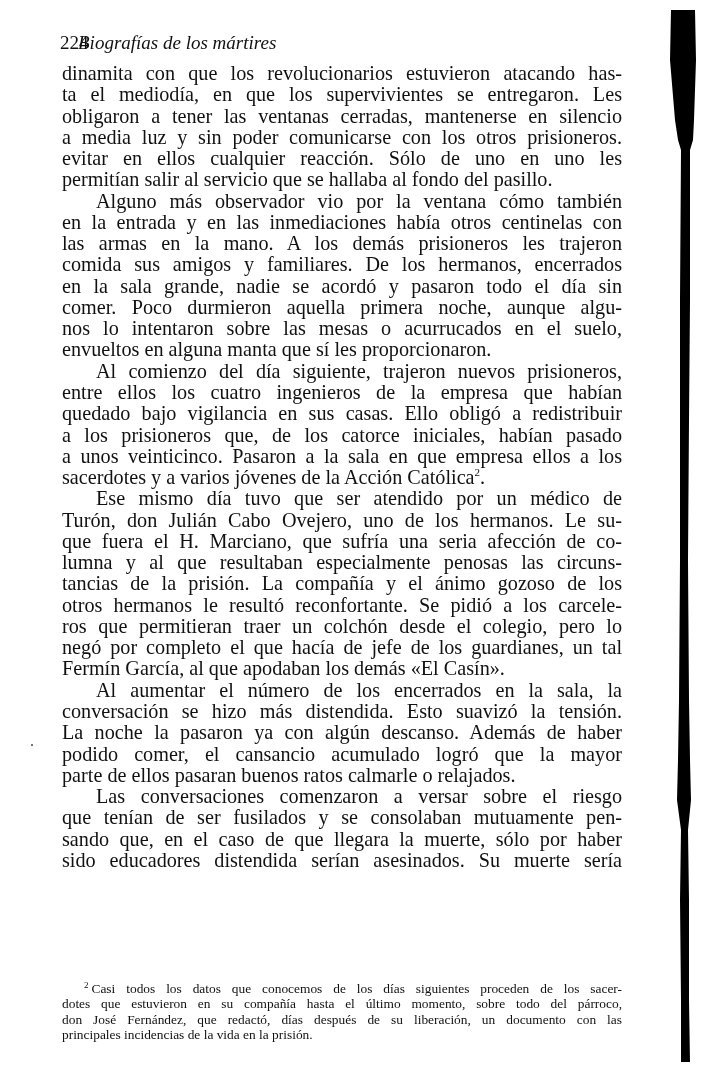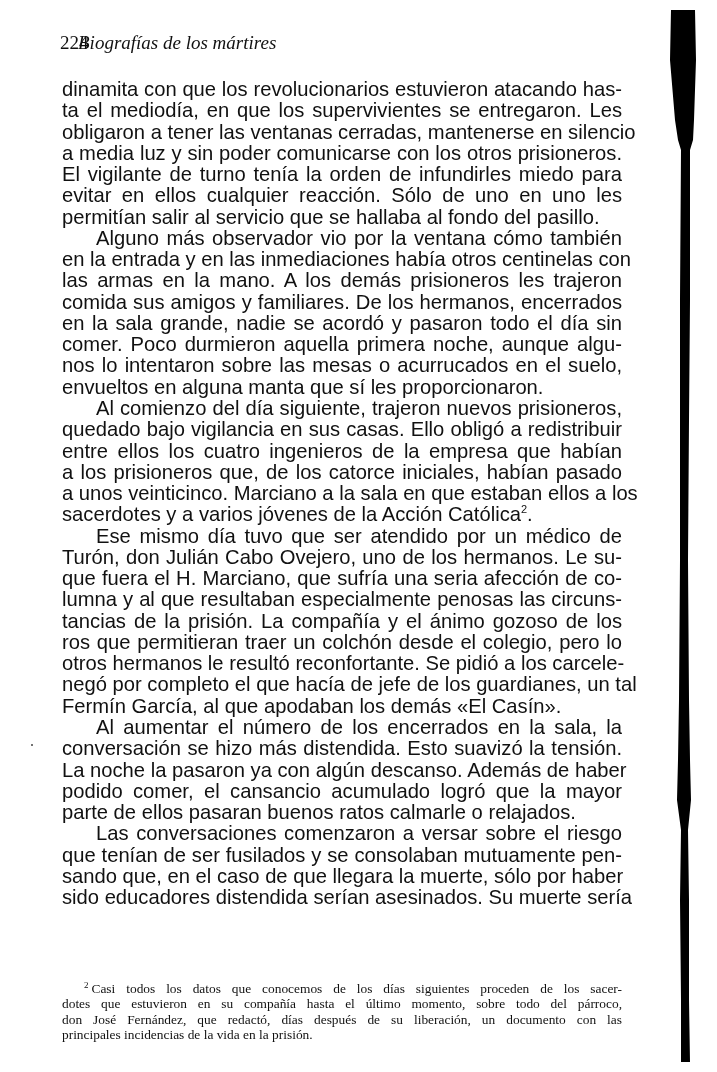--- a/index.html
+++ b/index.html
@@ -6,21 +6,21 @@
   body { width: 717px; height: 1072px; position: relative; overflow: hidden; color: #111; }
   .page { position: absolute; left: 0; top: 0; width: 717px; height: 1072px; }
   .running-head {
     position: absolute; left: 60px; top: 31px; width: 582px; height: 24px;
     font-family: "Liberation Serif", serif; font-size: 19px; line-height: 24px;
   }
   .page-number { position: absolute; left: 0; top: 0; }
   .running-title { position: absolute; left: 0; right: 0; font-style: italic; padding-left: 18px; }
   .body-text {
     position: absolute; left: 62px; top: 63px; width: 560px;
-    font-family: Liberation Sans, sans-serif; font-size: 20.2px; line-height: 21.28px; margin-top: 16px;
+    font-family: Liberation Serif, serif; font-size: 20.2px; line-height: 21.28px;
   }
   .line { display: block; white-space: nowrap; text-align: justify; text-align-last: justify; height: 21.28px; }
   .line.last { text-align-last: left; }
   .line.indent { padding-left: 34px; }
   sup { font-size: 11px; line-height: 0; vertical-align: 8px; }
   .footnotes {
     position: absolute; left: 62px; top: 981px; width: 560px;
     font-family: "Liberation Serif", serif; font-size: 13.4px; line-height: 15.3px;
   }
   .fn-line { display: block; white-space: nowrap; text-align: justify; text-align-last: justify; height: 15.3px; }
@@ -44,44 +44,43 @@
   <div class="running-head">
     <span class="page-number">224</span>
     <span class="running-title">Biografías de los mártires</span>
   </div>
 
   <div class="body-text" id="body-text">
       <span class="line"><span>dinamita con que los revolucionarios estuvieron atacando has-</span></span>
       <span class="line"><span>ta el mediodía, en que los supervivientes se entregaron. Les</span></span>
       <span class="line"><span>obligaron a tener las ventanas cerradas, mantenerse en silencio</span></span>
       <span class="line"><span>a media luz y sin poder comunicarse con los otros prisioneros.</span></span>
-      <span class="line"><span>El vigilante de turno tenía la orden de infundirles miedo para</span></span>
       <span class="line"><span>evitar en ellos cualquier reacción. Sólo de uno en uno les</span></span>
       <span class="line last"><span>permitían salir al servicio que se hallaba al fondo del pasillo.</span></span>
       <span class="line indent"><span>Alguno más observador vio por la ventana cómo también</span></span>
       <span class="line"><span>en la entrada y en las inmediaciones había otros centinelas con</span></span>
       <span class="line"><span>las armas en la mano. A los demás prisioneros les trajeron</span></span>
       <span class="line"><span>comida sus amigos y familiares. De los hermanos, encerrados</span></span>
       <span class="line"><span>en la sala grande, nadie se acordó y pasaron todo el día sin</span></span>
       <span class="line"><span>comer. Poco durmieron aquella primera noche, aunque algu-</span></span>
       <span class="line"><span>nos lo intentaron sobre las mesas o acurrucados en el suelo,</span></span>
       <span class="line last"><span>envueltos en alguna manta que sí les proporcionaron.</span></span>
       <span class="line indent"><span>Al comienzo del día siguiente, trajeron nuevos prisioneros,</span></span>
+      <span class="line"><span>entre ellos los cuatro ingenieros de la empresa que habían</span></span>
       <span class="line"><span>quedado bajo vigilancia en sus casas. Ello obligó a redistribuir</span></span>
-      <span class="line"><span>entre ellos los cuatro ingenieros de la empresa que habían</span></span>
       <span class="line"><span>a los prisioneros que, de los catorce iniciales, habían pasado</span></span>
-      <span class="line"><span>a unos veinticinco. Marciano a la sala en que estaban ellos a los</span></span>
+      <span class="line"><span>a unos veinticinco. Pasaron a la sala en que empresa ellos a los</span></span>
       <span class="line last"><span>sacerdotes y a varios jóvenes de la Acción Católica</span><sup>2</sup><span>.</span></span>
       <span class="line indent"><span>Ese mismo día tuvo que ser atendido por un médico de</span></span>
       <span class="line"><span>Turón, don Julián Cabo Ovejero, uno de los hermanos. Le su-</span></span>
       <span class="line"><span>que fuera el H. Marciano, que sufría una seria afección de co-</span></span>
       <span class="line"><span>lumna y al que resultaban especialmente penosas las circuns-</span></span>
       <span class="line"><span>tancias de la prisión. La compañía y el ánimo gozoso de los</span></span>
+      <span class="line"><span>otros hermanos le resultó reconfortante. Se pidió a los carcele-</span></span>
       <span class="line"><span>ros que permitieran traer un colchón desde el colegio, pero lo</span></span>
-      <span class="line"><span>otros hermanos le resultó reconfortante. Se pidió a los carcele-</span></span>
       <span class="line"><span>negó por completo el que hacía de jefe de los guardianes, un tal</span></span>
       <span class="line last"><span>Fermín García, al que apodaban los demás «El Casín».</span></span>
       <span class="line indent"><span>Al aumentar el número de los encerrados en la sala, la</span></span>
       <span class="line"><span>conversación se hizo más distendida. Esto suavizó la tensión.</span></span>
       <span class="line"><span>La noche la pasaron ya con algún descanso. Además de haber</span></span>
       <span class="line"><span>podido comer, el cansancio acumulado logró que la mayor</span></span>
       <span class="line last"><span>parte de ellos pasaran buenos ratos calmarle o relajados.</span></span>
       <span class="line indent"><span>Las conversaciones comenzaron a versar sobre el riesgo</span></span>
       <span class="line"><span>que tenían de ser fusilados y se consolaban mutuamente pen-</span></span>
       <span class="line"><span>sando que, en el caso de que llegara la muerte, sólo por haber</span></span>

